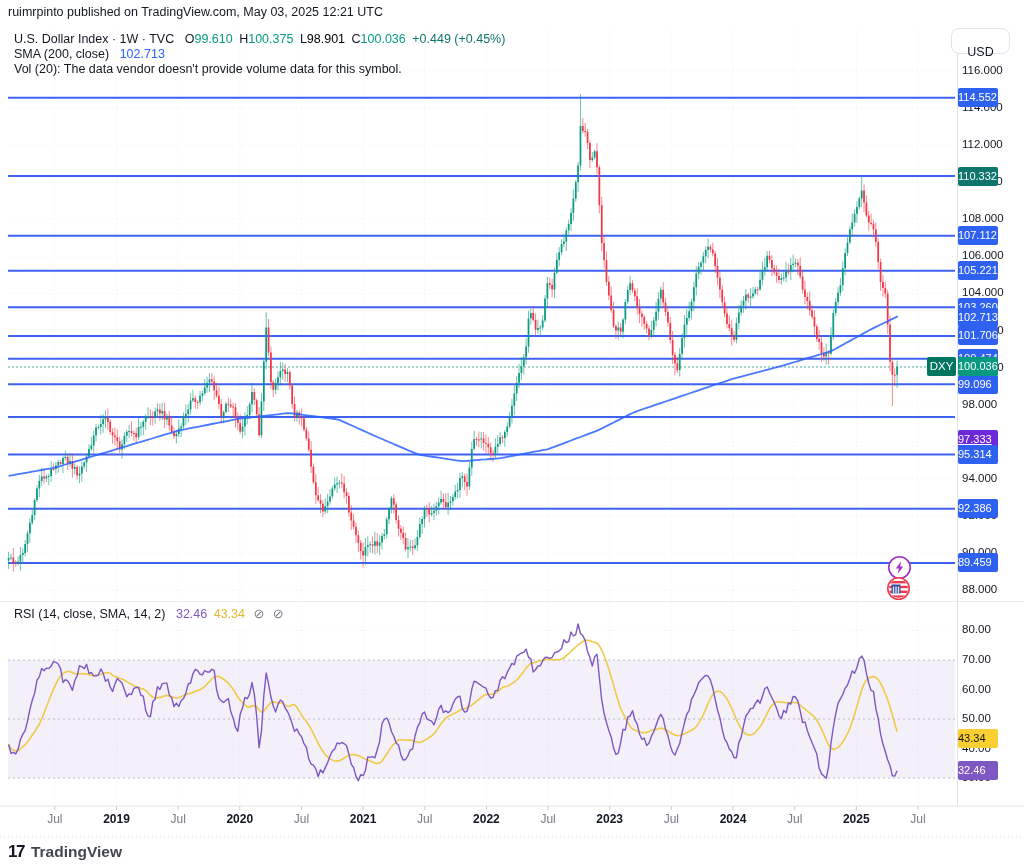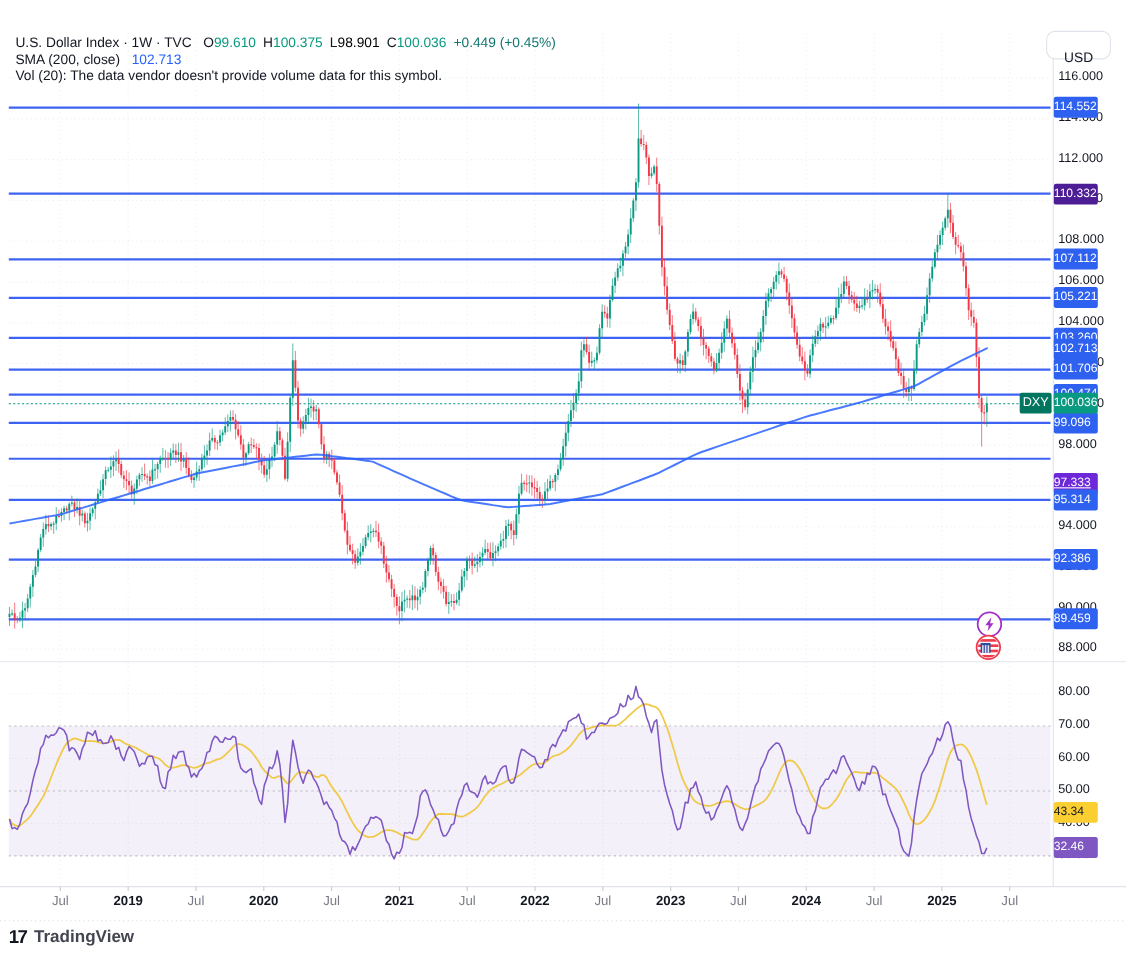--- a/index.html
+++ b/index.html
@@ -108,20 +108,21 @@
       <line x1="486.40400000001347" y1="806" x2="486.40400000001347" y2="810" stroke="#c9ccd4"></line>
       <line x1="548.0540000000134" y1="806" x2="548.0540000000134" y2="810" stroke="#c9ccd4"></line>
       <line x1="609.7040000000135" y1="806" x2="609.7040000000135" y2="810" stroke="#c9ccd4"></line>
       <line x1="671.3540000000135" y1="806" x2="671.3540000000135" y2="810" stroke="#c9ccd4"></line>
       <line x1="733.0040000000134" y1="806" x2="733.0040000000134" y2="810" stroke="#c9ccd4"></line>
       <line x1="794.6540000000134" y1="806" x2="794.6540000000134" y2="810" stroke="#c9ccd4"></line>
       <line x1="856.3040000000134" y1="806" x2="856.3040000000134" y2="810" stroke="#c9ccd4"></line>
       <line x1="917.9540000000135" y1="806" x2="917.9540000000135" y2="810" stroke="#c9ccd4"></line>
     </svg>
 
+  <div class="abs published">ruimrpinto published on TradingView.com, May 03, 2025 12:21 UTC</div>
 
   <div class="abs legend" style="top:32px">
     <span>U.S. Dollar Index · 1W · TVC</span>
     <span class="lg-gap">O</span><span class="ohlc-val" style="color: rgb(8, 153, 129);">99.610</span>
     <span class="lg-sm">H</span><span class="ohlc-val" style="color: rgb(8, 153, 129); text-align: right;">100.375</span>
     <span class="lg-sm">L</span><span class="ohlc-val" style="color: #000000;">98.901</span>
     <span class="lg-sm">C</span><span class="ohlc-val" style="color: rgb(8, 153, 129);">100.036</span>
     <span class="lg-sm ohlc-val" style="color: #0f766e;">+0.449 (+0.45%)</span>
   </div>
   <div class="abs legend" style="top:47px">
@@ -144,21 +145,21 @@
       <div class="tick-label" style="top: 286.444px;">104.000</div>
       <div class="tick-label" style="top: 323.518px;">102.000</div>
       <div class="tick-label" style="top: 360.592px;">100.000</div>
       <div class="tick-label" style="top: 397.666px;">98.000</div>
       <div class="tick-label" style="top: 434.74px;">96.000</div>
       <div class="tick-label" style="top: 471.814px;">94.000</div>
       <div class="tick-label" style="top: 508.888px;">92.000</div>
       <div class="tick-label" style="top: 545.962px;">90.000</div>
       <div class="tick-label" style="top: 583.036px;">88.000</div>
       <div class="badge" style="top: 88.3416px; background: rgb(46, 97, 240);">114.552</div>
-      <div class="badge" style="top: 166.568px; background: #4c1d95;">110.332</div>
+      <div class="badge" style="top: 166.568px; background: #0f766e;">110.332</div>
       <div class="badge" style="top: 226.257px; background: rgb(46, 97, 240);">107.112</div>
       <div class="badge" style="top: 261.31px; background: rgb(46, 97, 240);">105.221</div>
       <div class="badge" style="top: 297.661px; background: rgb(46, 97, 240);">103.260</div>
       <div class="badge" style="top: 307.801px; background: rgb(46, 97, 240);">102.713</div>
       <div class="badge" style="top: 326.468px; background: rgb(46, 97, 240);">101.706</div>
       <div class="badge" style="top: 349.305px; background: rgb(46, 97, 240);">100.474</div>
       <div class="badge" style="top: 374.849px; background: rgb(46, 97, 240);">99.096</div>
       <div class="badge" style="top: 430px; background: #6d28d9; text-decoration: underline;">97.333</div>
       <div class="badge" style="top: 444.956px; background: rgb(46, 97, 240);">95.314</div>
       <div class="badge" style="top: 499.233px; background: rgb(46, 97, 240);">92.386</div>
@@ -187,20 +188,27 @@
       <div class="time-label bold" style="left: 486.404px;">2022</div>
       <div class="time-label plain" style="left: 548.054px;">Jul</div>
       <div class="time-label bold" style="left: 609.704px;">2023</div>
       <div class="time-label plain" style="left: 671.354px;">Jul</div>
       <div class="time-label bold" style="left: 733.004px;">2024</div>
       <div class="time-label plain" style="left: 794.654px;">Jul</div>
       <div class="time-label bold" style="left: 856.304px;">2025</div>
       <div class="time-label plain" style="left: 917.954px;">Jul</div>
     </div>
 
+  <div class="abs rsi-legend">
+    <span>RSI (14, close, SMA, 14, 2)</span>
+    <span class="lg-gap rsi-val" style="color: rgb(126, 87, 194);">32.46</span>
+    <span class="lg-sm rsi-ma-val" style="color: rgb(227, 184, 50);">43.34</span>
+    <span class="toggle">⊘</span>
+    <span class="toggle">⊘</span>
+  </div>
 
   <svg class="evt-icon" style="left:887px;top:555px" width="25" height="25" viewBox="0 0 25 25">
     <circle cx="12.5" cy="12.5" r="10.7" fill="#fff" stroke="#a12fc9" stroke-width="1.6"></circle>
     <path d="M14.2 6.2 L8.8 13.4 L11.9 13.4 L10.8 18.8 L16.2 11.6 L13.1 11.6 Z" fill="#a12fc9"></path>
   </svg>
   <svg class="evt-icon" style="left:886px;top:576px" width="25" height="25" viewBox="0 0 25 25">
     <defs>
         <clipPath id="flagclip">
           <circle cx="12.5" cy="12.5" r="9.6"></circle>
         </clipPath>

